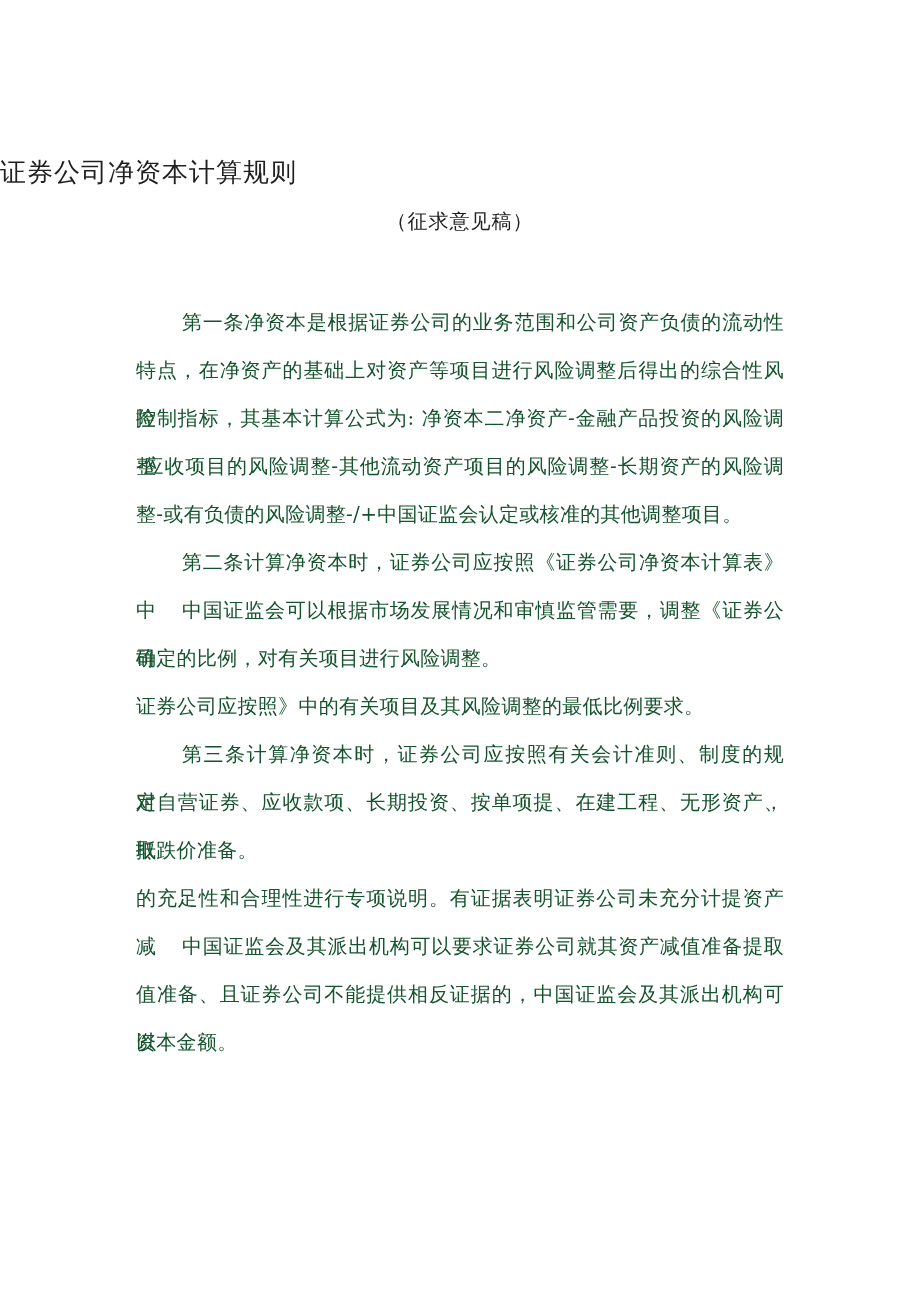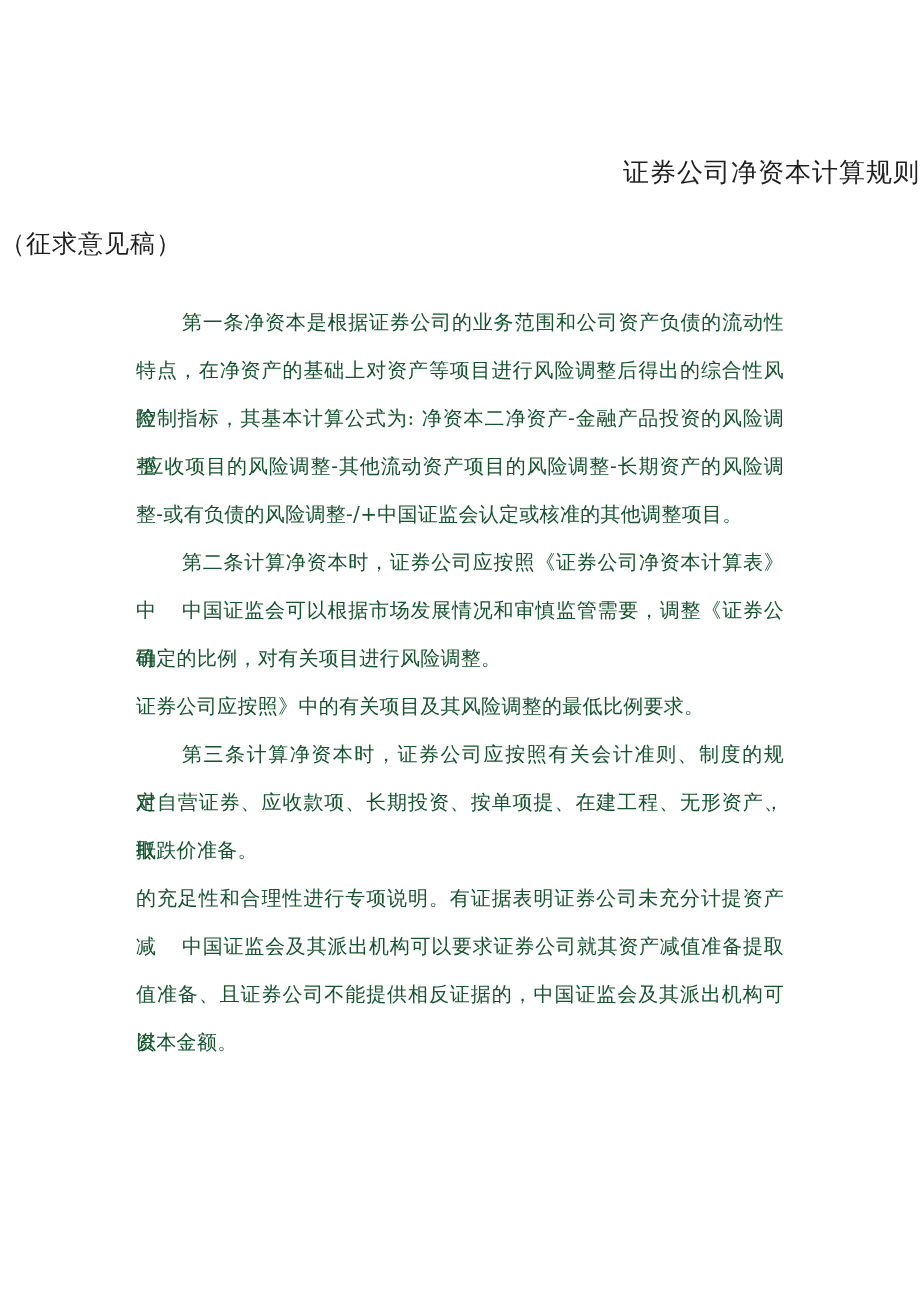--- a/index.html
+++ b/index.html
@@ -14,37 +14,37 @@
     font-family: "DejaVu Serif", serif;
     color: #1f1f1f;
     overflow: hidden;
   }
   .doc-title {
     position: absolute;
     top: 158px;
     left: 0;
     width: 920px;
     margin: 0;
-    text-align: right;
+    text-align: left;
     font-size: 26px;
     font-weight: normal;
     letter-spacing: 1px;
     line-height: 1.1;
     color: #1f1f1f;
   }
   .doc-subtitle {
     position: absolute;
     top: 209px;
     left: 0;
     width: 920px;
-    font-size: 25px;
+    text-align: center;
+    font-size: 20px;
     letter-spacing: 1px;
     line-height: 1.2;
     color: #1f1f1f;
-    margin-top: 20px;
   }
   .doc-body {
     position: absolute;
     top: 298px;
     left: 136px;
     width: 648px;
     font-size: 20px;
     color: #14532d;
   }
   .line {

